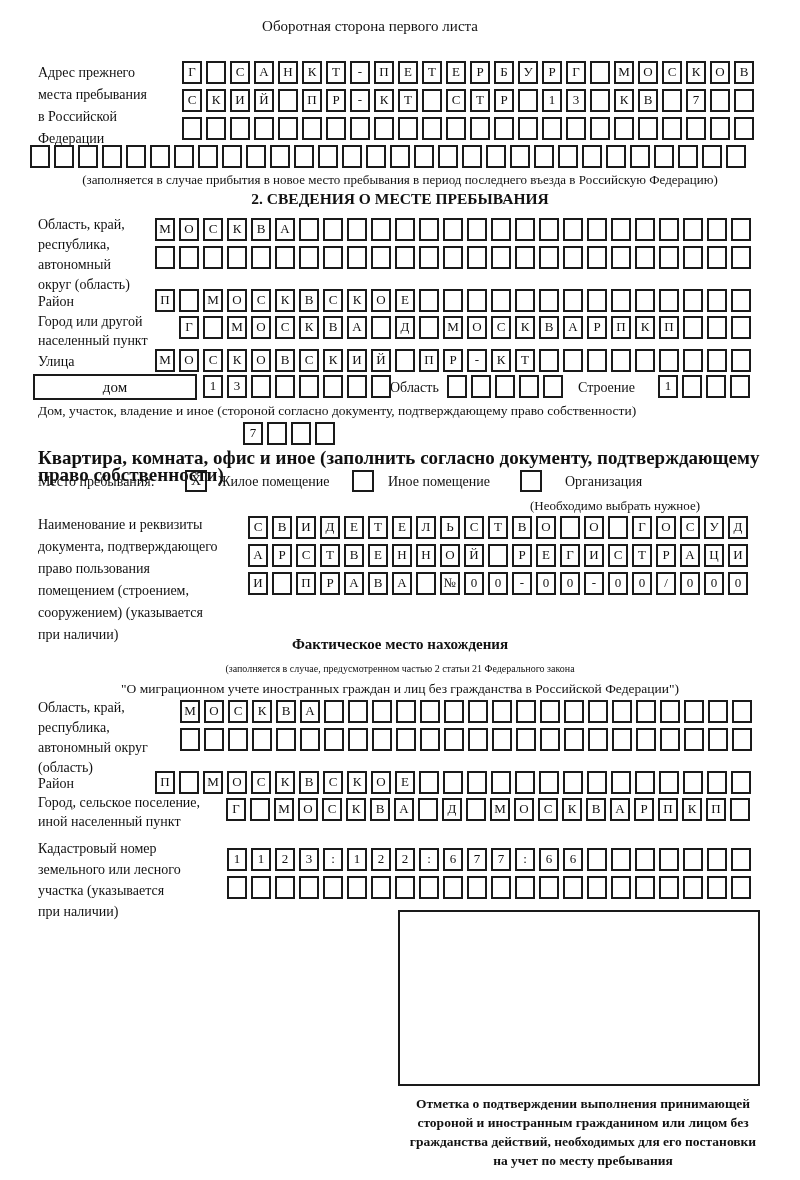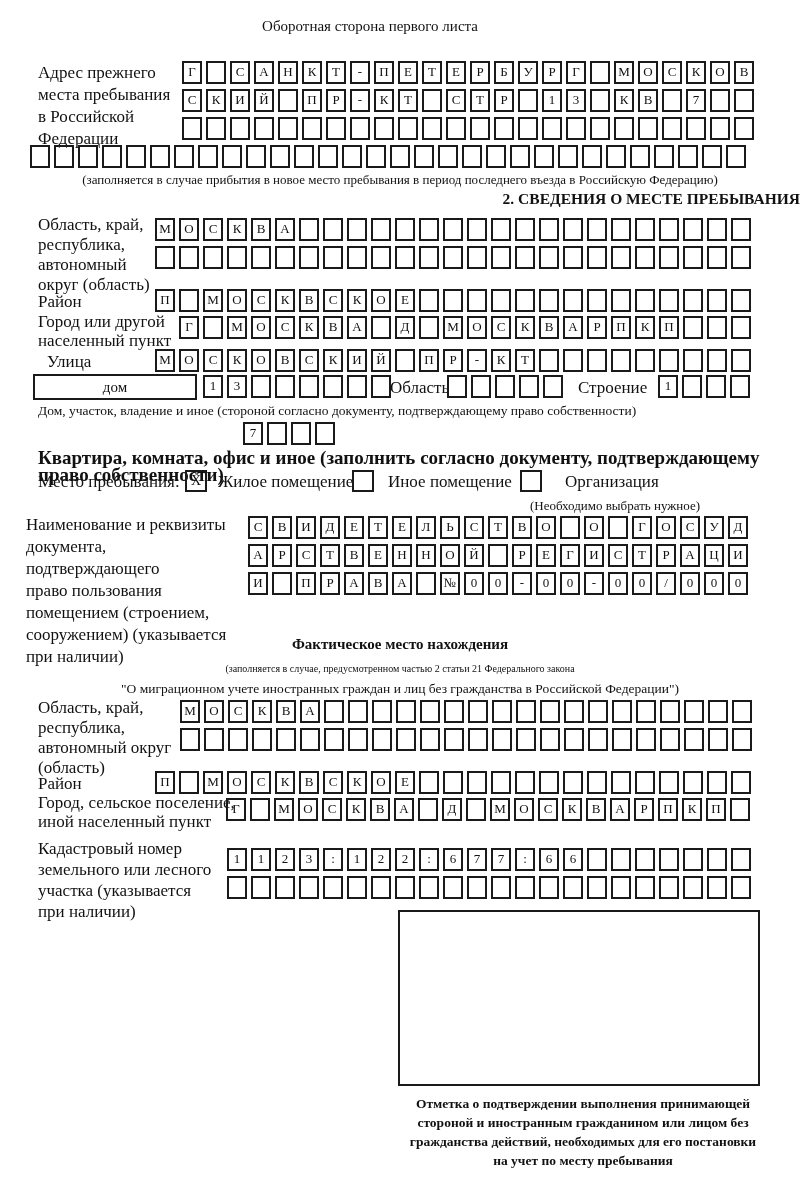--- a/index.html
+++ b/index.html
@@ -1,19 +1,19 @@
 <!DOCTYPE html>
 <html><head>
 <meta charset="utf-8">
 <style>
   * { margin: 0; padding: 0; box-sizing: border-box; }
   html, body { background: #ffffff; }
   body { font-family: "Liberation Serif", "DejaVu Serif", serif; color: #111; }
   .page { position: relative; width: 800px; height: 1180px; background: #fff; overflow: hidden; }
-  .lbl { position: absolute; font-size: 17px; line-height: 20px; white-space: pre-line; }
+  .lbl { position: absolute; font-size: 14px; line-height: 20px; white-space: pre-line; }
   .lbl.lh22 { line-height: 22px; }
   .lbl.lh19 { line-height: 19px; }
   .lbl.lh21 { line-height: 21px; }
   .cap { position: absolute; font-size: 13px; line-height: 17px; }
   .center { left: 0; width: 800px; text-align: center; }
   .bold { font-weight: bold; }
   .cellrow { position: absolute; display: flex; gap: 4px; }
   .cell {
     flex: none; width: 20px; height: 23px;
     border: 2px solid #1a1a1a;
@@ -147,21 +147,21 @@
       <div class="cell"></div>
       <div class="cell"></div>
       <div class="cell"></div>
       <div class="cell"></div>
       <div class="cell"></div>
       <div class="cell"></div>
       <div class="cell"></div>
     </div>
   <div class="cap center" style="top:171px;">(заполняется в случае прибытия в новое место пребывания в период последнего въезда в Российскую Федерацию)</div>
 
-  <div class="cap center bold" style="top:190px; font-size:15.5px;text-align:right;">2. СВЕДЕНИЯ О МЕСТЕ ПРЕБЫВАНИЯ</div>
+  <div class="cap center bold" style="top:190px; font-size:15.5px;">2. СВЕДЕНИЯ О МЕСТЕ ПРЕБЫВАНИЯ</div>
 
   <div class="lbl" style="left:38px; top:215px; width:130px;">Область, край,
 республика,
 автономный
 округ (область)</div>
   <div class="cellrow" style="left:155px; top:218px;">
       <div class="cell">М</div>
       <div class="cell">О</div>
       <div class="cell">С</div>
       <div class="cell">К</div>
@@ -266,21 +266,21 @@
       <div class="cell">А</div>
       <div class="cell">Р</div>
       <div class="cell">П</div>
       <div class="cell">К</div>
       <div class="cell">П</div>
       <div class="cell"></div>
       <div class="cell"></div>
       <div class="cell"></div>
     </div>
 
-  <div class="lbl" style="left:38px; top:352px;margin-left:9px;">Улица</div>
+  <div class="lbl" style="left:38px; top:352px;">Улица</div>
   <div class="cellrow" style="left:155px; top:349px;">
       <div class="cell">М</div>
       <div class="cell">О</div>
       <div class="cell">С</div>
       <div class="cell">К</div>
       <div class="cell">О</div>
       <div class="cell">В</div>
       <div class="cell">С</div>
       <div class="cell">К</div>
       <div class="cell">И</div>
@@ -340,21 +340,21 @@
 
   <div class="lbl" style="left:38px; top:472px;">Место пребывания:</div>
   <div class="chk" style="left:185px; top:470px;">X</div>
   <div class="lbl" style="left:218px; top:472px;">Жилое помещение</div>
   <div class="chk" style="left:352px; top:470px;"></div>
   <div class="lbl" style="left:388px; top:472px;">Иное помещение</div>
   <div class="chk" style="left:520px; top:470px;"></div>
   <div class="lbl" style="left:565px; top:472px;">Организация</div>
   <div class="cap" style="left:0; top:497px; width:700px; text-align:right;">(Необходимо выбрать нужное)</div>
 
-  <div class="lbl lh22" style="left:26px; top:514px; width:210px;">Наименование и реквизиты
+  <div class="lbl lh22" style="left:38px; top:514px; width:210px;">Наименование и реквизиты
 документа, подтверждающего
 право пользования
 помещением (строением,
 сооружением) (указывается
 при наличии)</div>
   <div class="cellrow" style="left:248px; top:516px;">
       <div class="cell">С</div>
       <div class="cell">В</div>
       <div class="cell">И</div>
       <div class="cell">Д</div>

